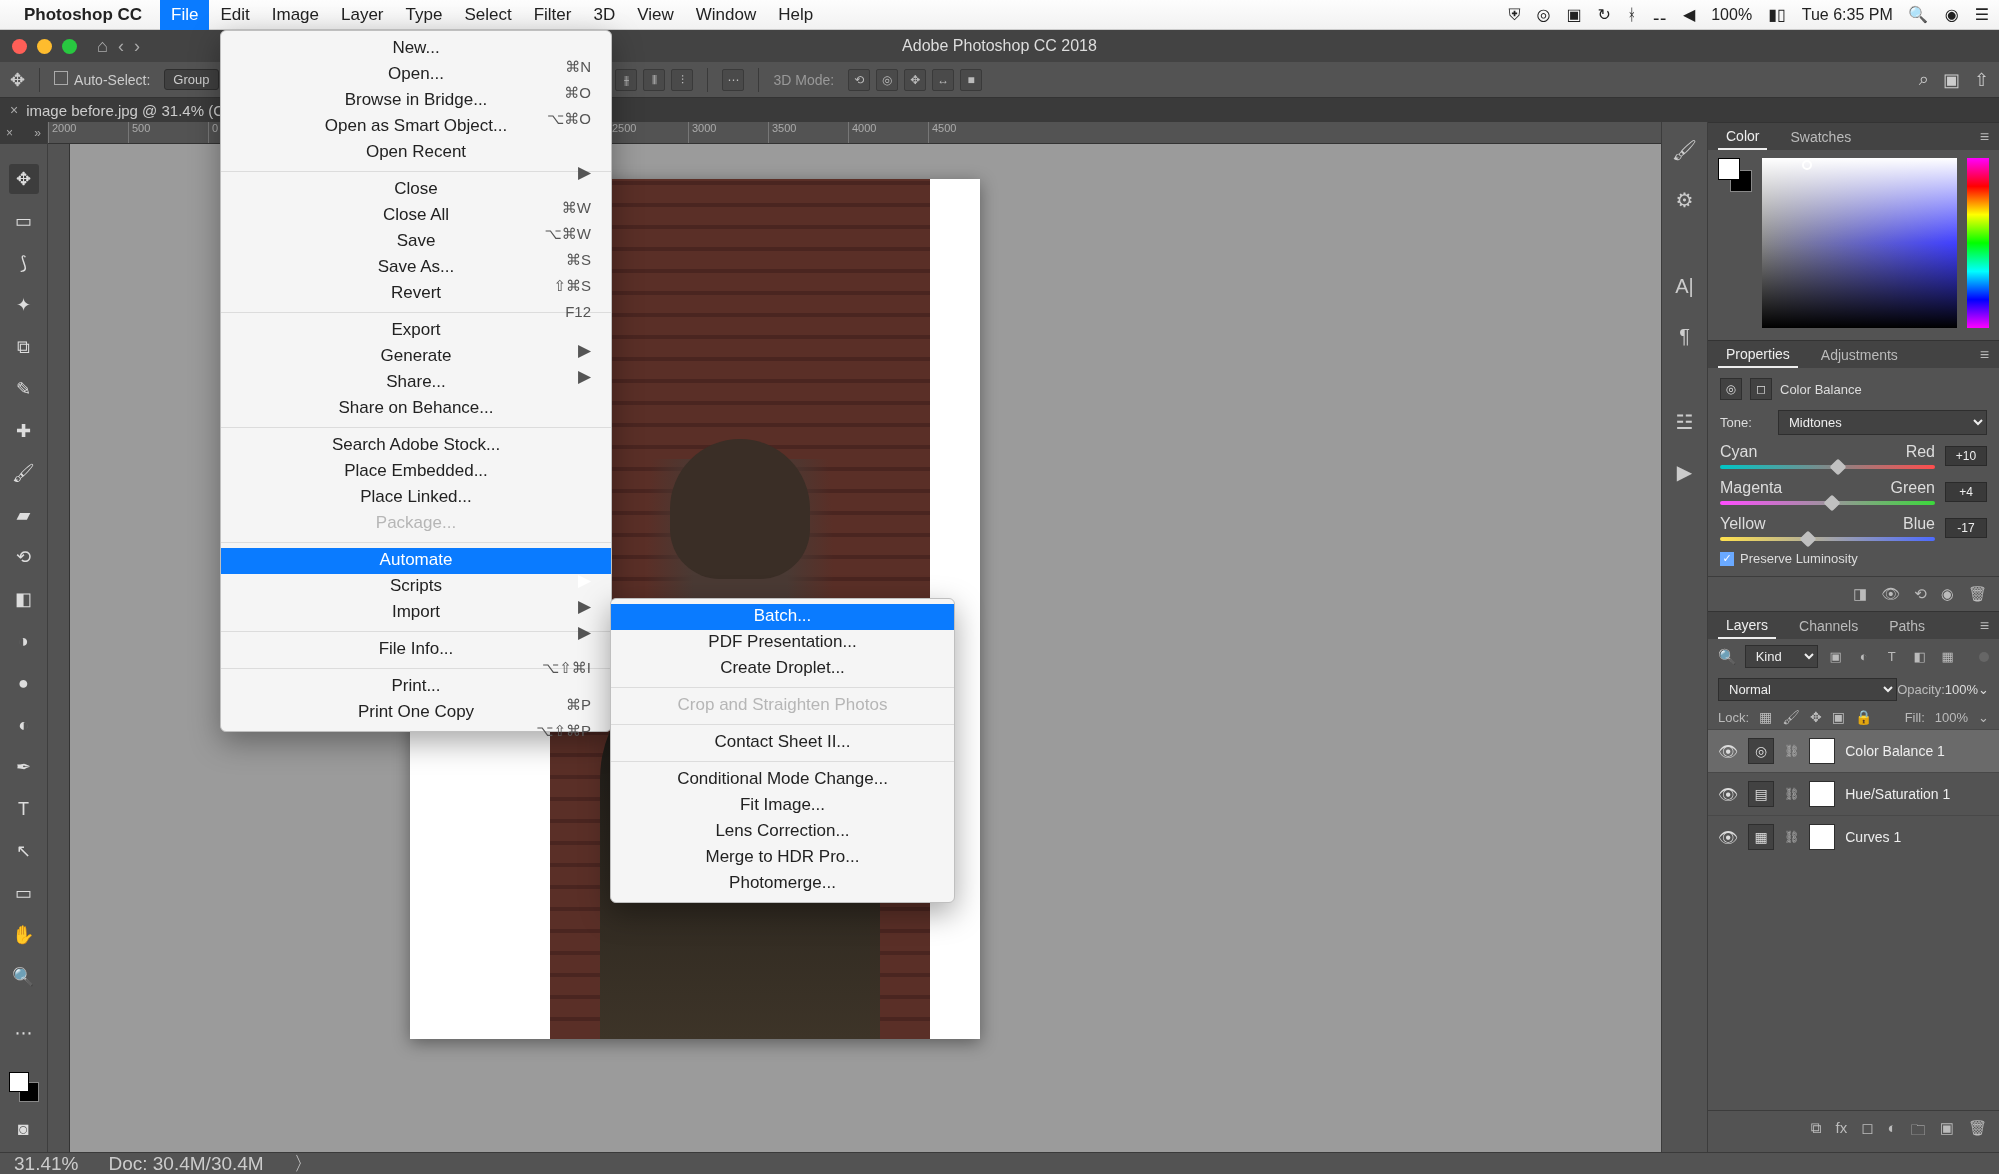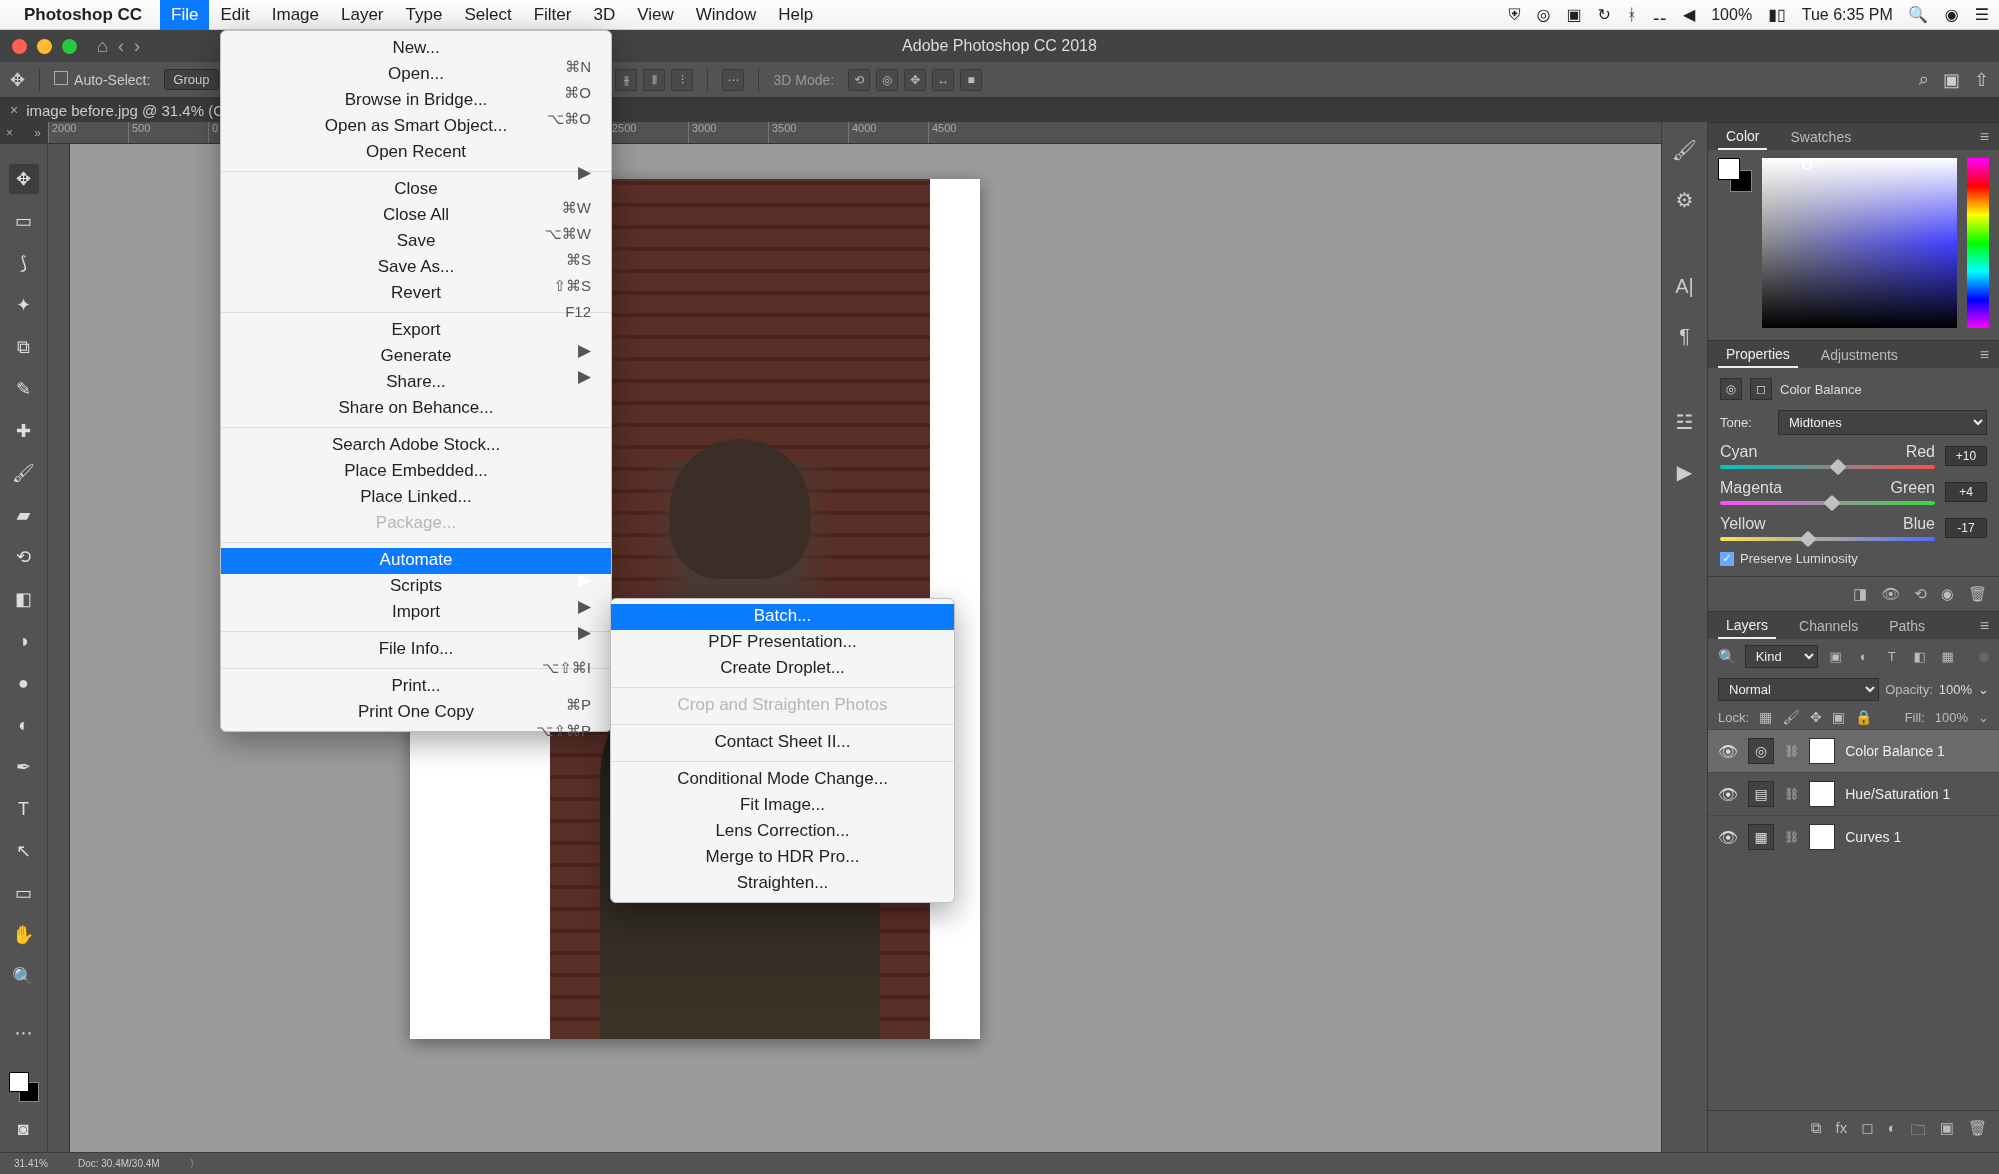--- a/index.html
+++ b/index.html
@@ -89,36 +89,36 @@
 .slider-val { width:42px; background:#3a3a3a; border:1px solid #2a2a2a; color:#eee; text-align:center; font-size:12px; margin-left:10px; padding:2px 0;}
 .preserve { display:flex; align-items:center; gap:6px; margin-top:8px;}
 .preserve .cb { width:14px; height:14px; background:#6aa9ff; display:flex; align-items:center; justify-content:center; font-size:11px; color:#fff;}
 .icon-strip { display:flex; justify-content:flex-end; gap:14px; padding:8px 12px; color:#bbb; border-top:1px solid #3c3c3c; font-size:15px;}
 
 .layers-panel { background:#535353; flex:1; display:flex; flex-direction:column;}
 .layers-top { display:flex; gap:8px; align-items:center; padding:6px 10px; font-size:13px; color:#ddd;}
 .layers-top select { background:#424242; color:#eee; border:1px solid #2e2e2e; padding:2px 18px 2px 6px; font-size:13px;}
 .layers-top .fi { width:20px; height:20px; color:#bbb; display:flex; align-items:center; justify-content:center;}
 .layers-top .toggle { margin-left:auto; width:10px; height:10px; border-radius:50%; background:#666;}
-.layers-row2 { display:flex; align-items:center; padding:4px 10px; gap:6px; font-size:13px; color:#ddd;}
+.layers-row2 { display:flex; align-items:center; padding:4px 10px; font-size:13px; color:#ddd;}
 .layers-row2 select { background:#424242; color:#eee; border:1px solid #2e2e2e; padding:2px 6px; font-size:13px; flex:1;}
 .layers-row2 .opc { color:#bbb;}
 .lock-row { display:flex; align-items:center; padding:4px 10px; gap:10px; font-size:13px; color:#bbb;}
 .lock-row .li { font-size:14px;}
 .lock-row .fill { margin-left:auto;}
 
 .layer-item { display:flex; align-items:center; padding:8px 10px; gap:10px; border-top:1px solid #484848;}
 .layer-item.sel { background:#6a6a6a;}
 .layer-item .eye { font-size:16px; color:#ddd; width:20px;}
 .layer-item .thumb1 { width:26px; height:26px; background:#424242; border:1px solid #2e2e2e; display:flex; align-items:center; justify-content:center; font-size:14px; color:#ddd;}
 .layer-item .link { font-size:12px; color:#bbb;}
 .layer-item .thumb2 { width:26px; height:26px; background:#fff; border:1px solid #2e2e2e;}
 .layer-item .name { color:#eee; font-size:14px;}
 
-.status-bar { position:absolute; left:0; right:0; bottom:0; height:22px; background:#535353; border-top:1px solid #3a3a3a; display:flex; align-items:center; color:#ccc; font-size:10px; padding:0 14px; gap:30px;}
+.status-bar { position:absolute; left:0; right:0; bottom:0; height:22px; background:#535353; border-top:1px solid #3a3a3a; display:flex; align-items:center; color:#ccc; font-size:19px; padding:0 14px; gap:30px;}
 
 
 .dropdown { position:absolute; background:#f5f5f5; border:1px solid #bfbfbf; border-radius:6px; box-shadow:0 10px 30px rgba(0,0,0,0.35); font-size:17px; color:#222; padding:5px 0; z-index:1000;}
 .dropdown .mi { display:flex; align-items:center; padding:2px 20px; height:26px;flex-direction:column;}
 .dropdown .mi .sc { margin-left:auto; color:#555; font-size:15px;}
 .dropdown .mi .sub { margin-left:auto; color:#555;}
 .dropdown .mi.sel { background:#0a7bff; color:#fff;}
 .dropdown .mi.sel .sc, .dropdown .mi.sel .sub { color:#fff;}
 .dropdown .mi.dis { color:#b6b6b6;}
 .dropdown hr { border:none; border-top:1px solid #dcdcdc; margin:5px 0;}
@@ -586,15 +586,15 @@
     <div class="mi">
       <span>Fit Image...</span>
     </div>
     <div class="mi">
       <span>Lens Correction...</span>
     </div>
     <div class="mi">
       <span>Merge to HDR Pro...</span>
     </div>
     <div class="mi">
-      <span>Straighten...</span>
+      <span>Photomerge...</span>
     </div>
   </div>
 
 </body></html>

